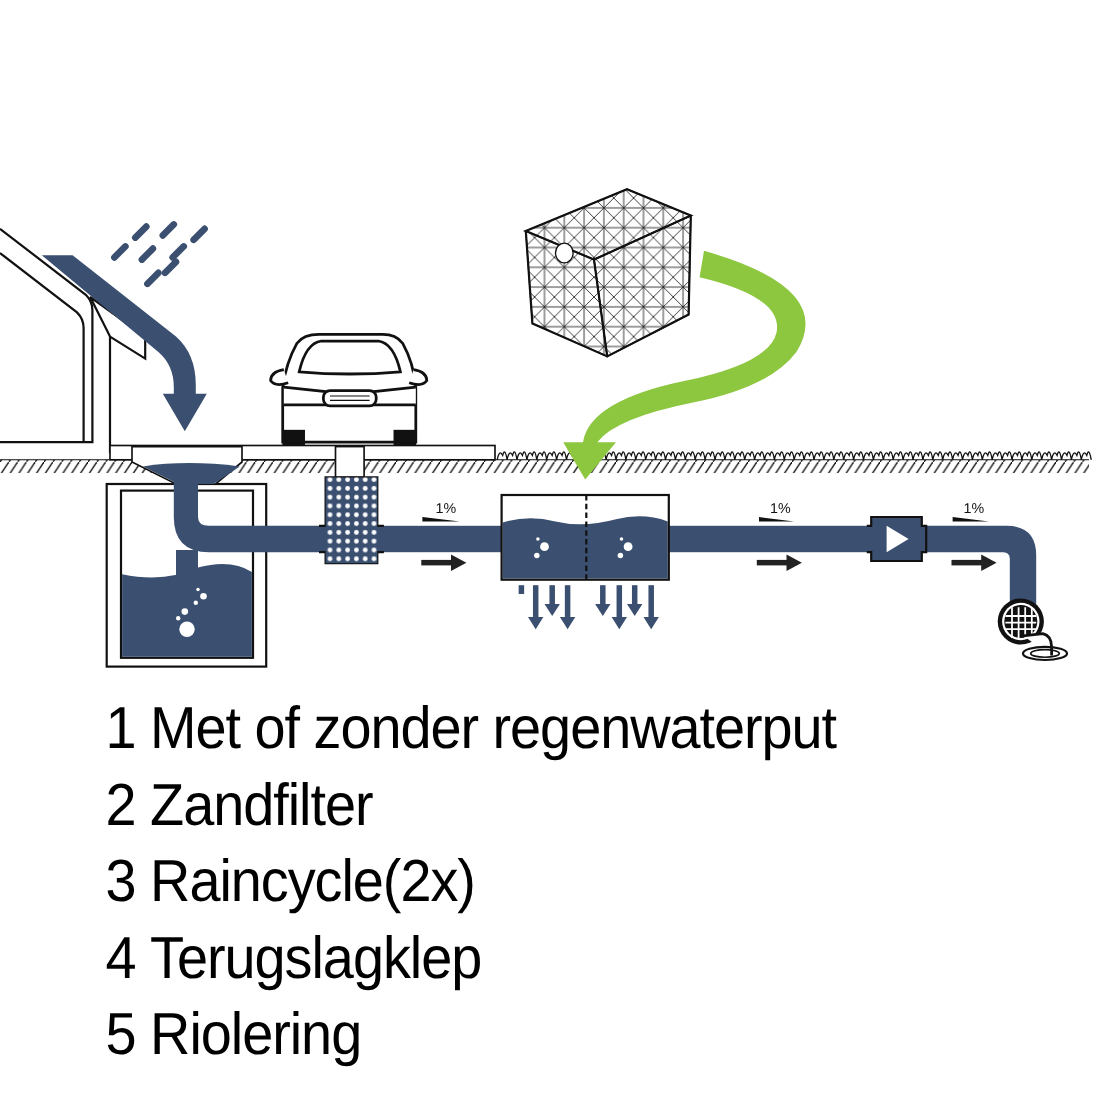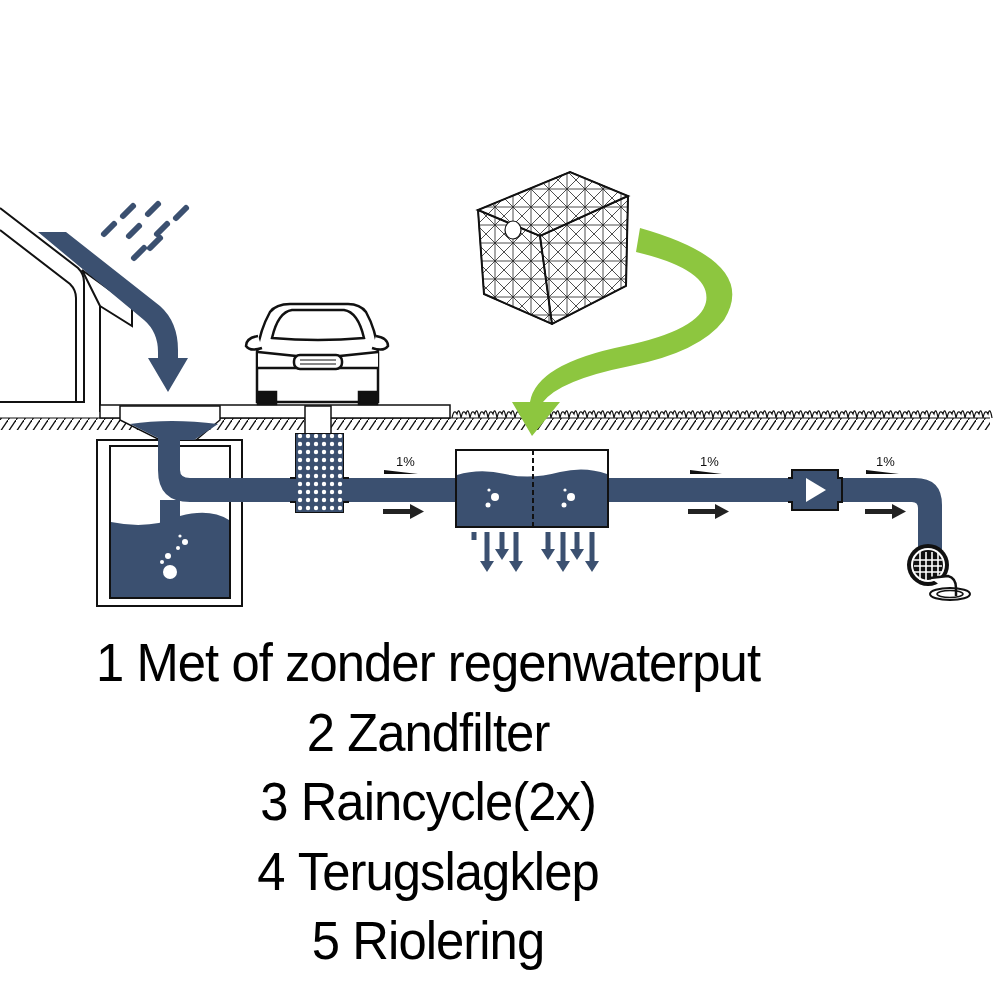--- a/index.html
+++ b/index.html
@@ -1,18 +1,18 @@
 <!DOCTYPE html>
 <html><head>
 <meta charset="utf-8">
 <style>
   html, body { margin: 0; padding: 0; background: #ffffff; }
   body { width: 1000px; height: 1000px; position: relative; overflow: hidden; }
   #diagram { position: absolute; left: 0; top: 0; width: 1000px; height: 620px; }
-  .legend { position: absolute; left: 96px; top: 628px; margin: 0; padding: 0; list-style: none; text-align: center; }
+  .legend { position: absolute; left: 96px; top: 628px; margin: 0; padding: 0; list-style: none; }
   .legend li {
     font-family: "Liberation Sans", sans-serif;
     font-size: 54px; line-height: 69.5px; color: #000;
     letter-spacing: -1px; transform: scaleX(0.94); transform-origin: left center;
     white-space: nowrap;
   }
   .legend .num { margin-right: 14px; }
   .slope-label { font-family: "Liberation Sans", sans-serif; font-size: 13px; fill: #111; }
 </style>
 </head>

